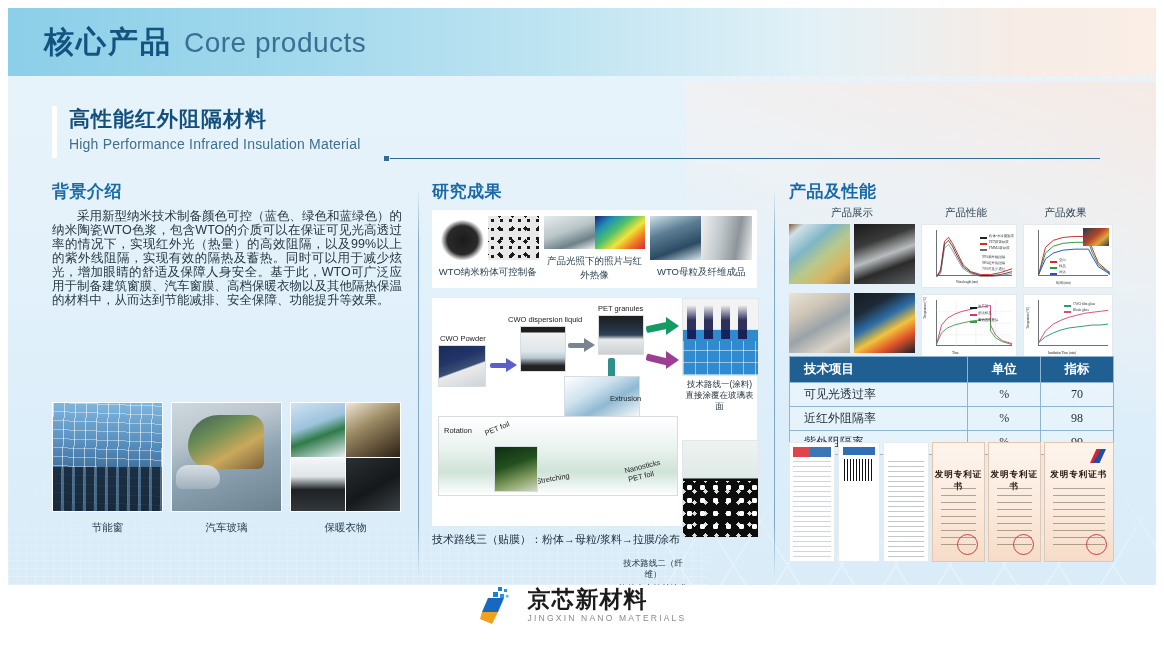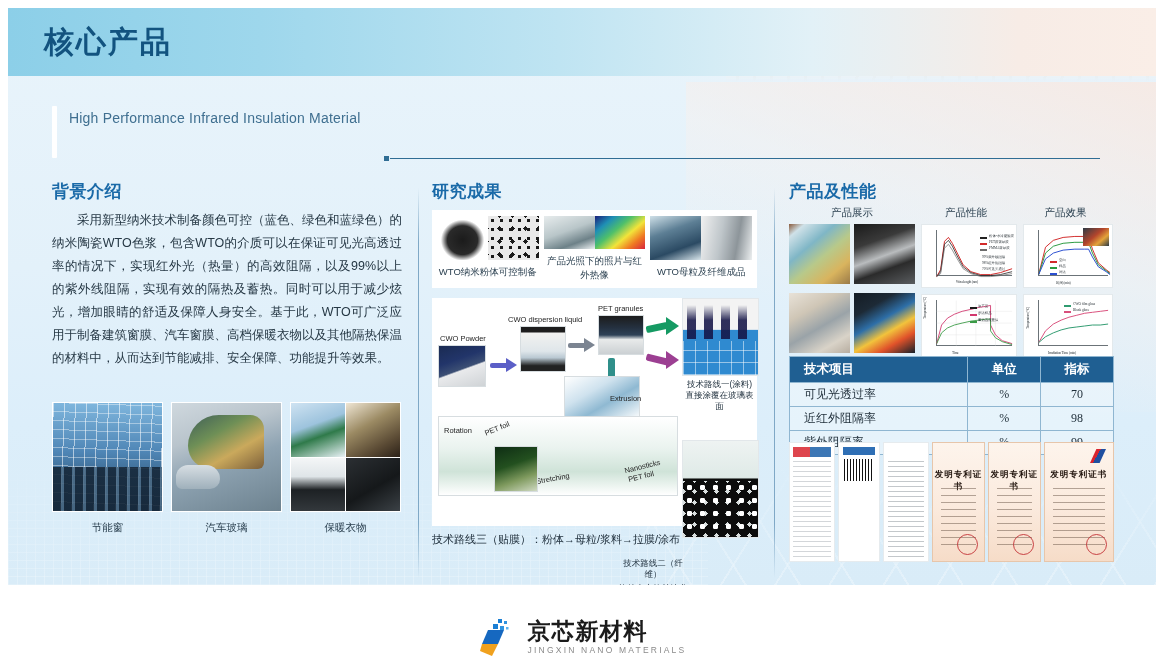--- a/index.html
+++ b/index.html
@@ -88,21 +88,21 @@
   .col{position:absolute;top:172px;}
   .col-1{left:44px;width:350px;}
   .col-2{left:424px;width:340px;}
   .col-3{left:781px;width:325px;font-family:Liberation Serif, serif;}
   .vdiv{position:absolute;top:180px;width:1px;background:linear-gradient(180deg,rgba(110,160,195,0) 0%,#7fa8c6 14%,#7fa8c6 86%,rgba(110,160,195,0) 100%);height:390px;}
   .vdiv-a{left:410px;}
   .vdiv-b{left:766px;}
 
   .col-title{font-size:17px;font-weight:700;color:#1a6aa8;letter-spacing:.5px;margin:0 0 6px 0;}
   .body-text{
-    font-size:12.5px;line-height:23px;color:#253744;text-align:justify;
+    font-size:12.5px;line-height:14px;color:#253744;text-align:justify;
     text-indent:2em;margin:0;
   }
 
   
   .ph{background:#cfd8de;position:relative;overflow:hidden;}
   .cap{font-size:10.5px;color:#2b4050;text-align:center;line-height:14px;}
 
   
   .l-photos{position:absolute;left:0;top:222px;width:350px;display:flex;gap:8px;}
   .l-photos .cell{width:111px;}
@@ -222,21 +222,21 @@
     background:repeating-linear-gradient(0deg,#b9bec2 0px,#b9bec2 1px,#ffffff 1px,#ffffff 5px);opacity:.85;}
   .cert-pat{flex:1 1 0;background:linear-gradient(180deg,#fdf4ec 0%,#fbeadd 55%,#f6dcc8 100%);border:1px solid #e7c6ab;}
   .cert-pat .ptitle{position:absolute;left:0;right:0;top:26px;text-align:center;font-size:8.5px;color:#20130c;font-weight:700;letter-spacing:1px;}
   .cert-pat .plines{position:absolute;left:8px;right:8px;top:42px;bottom:16px;
     background:repeating-linear-gradient(0deg,rgba(90,70,55,.45) 0px,rgba(90,70,55,.45) 1px,rgba(255,255,255,0) 1px,rgba(255,255,255,0) 7px);}
   .cert-pat .seal{position:absolute;right:6px;bottom:6px;width:19px;height:19px;border-radius:50%;border:1.6px solid #c0272d;opacity:.85;}
   .cert-pat .logo{position:absolute;right:7px;top:6px;width:16px;height:14px;
     background:linear-gradient(120deg,#d8242e 0 45%,#1f4fa0 45% 100%);clip-path:polygon(0 100%,40% 0,100% 0,60% 100%);}
 
   
-  .footer{position:absolute;left:8px;right:8px;bottom:0;height:72px;background:#ffffff;display:flex;align-items:flex-end;justify-content:center;}
+  .footer{position:absolute;left:8px;right:8px;bottom:0;height:72px;background:#ffffff;display:flex;align-items:flex-start;justify-content:center;}
   .logo-wrap{display:flex;align-items:center;gap:10px;}
   .logo-mark{width:40px;height:40px;position:relative;}
   .logo-text{display:flex;flex-direction:column;}
   .logo-cn{font-size:23px;font-weight:700;color:#1b1b1b;letter-spacing:1px;line-height:25px;}
   .logo-en{font-size:8.5px;color:#8a8a8a;letter-spacing:2.2px;line-height:12px;}
 </style>
 </head>
 <body>
 
 <div class="slide">
@@ -245,26 +245,28 @@
     <div class="wm-building"></div>
     <div class="wm-pinkwash"></div>
     <div class="wm-city">
       <div class="grid"></div>
       <div class="wm-tri"></div>
     </div>
 
     <div class="hdr">
       <div class="hdr-title">
         <span class="hdr-cn">核心产品</span>
+        <span class="hdr-en">Core products</span>
       </div>
     </div>
 
     <div class="sec">
       <div class="sec-bar"></div>
       <div>
+        <div class="sec-cn">高性能红外阻隔材料</div>
         <div class="sec-en">High Performance Infrared Insulation Material</div>
       </div>
     </div>
     <div class="sec-rule"></div>
 
     <div class="vdiv vdiv-a"></div>
     <div class="vdiv vdiv-b"></div>
 
     <div class="col col-1">
       <div class="col-title">背景介绍</div>

